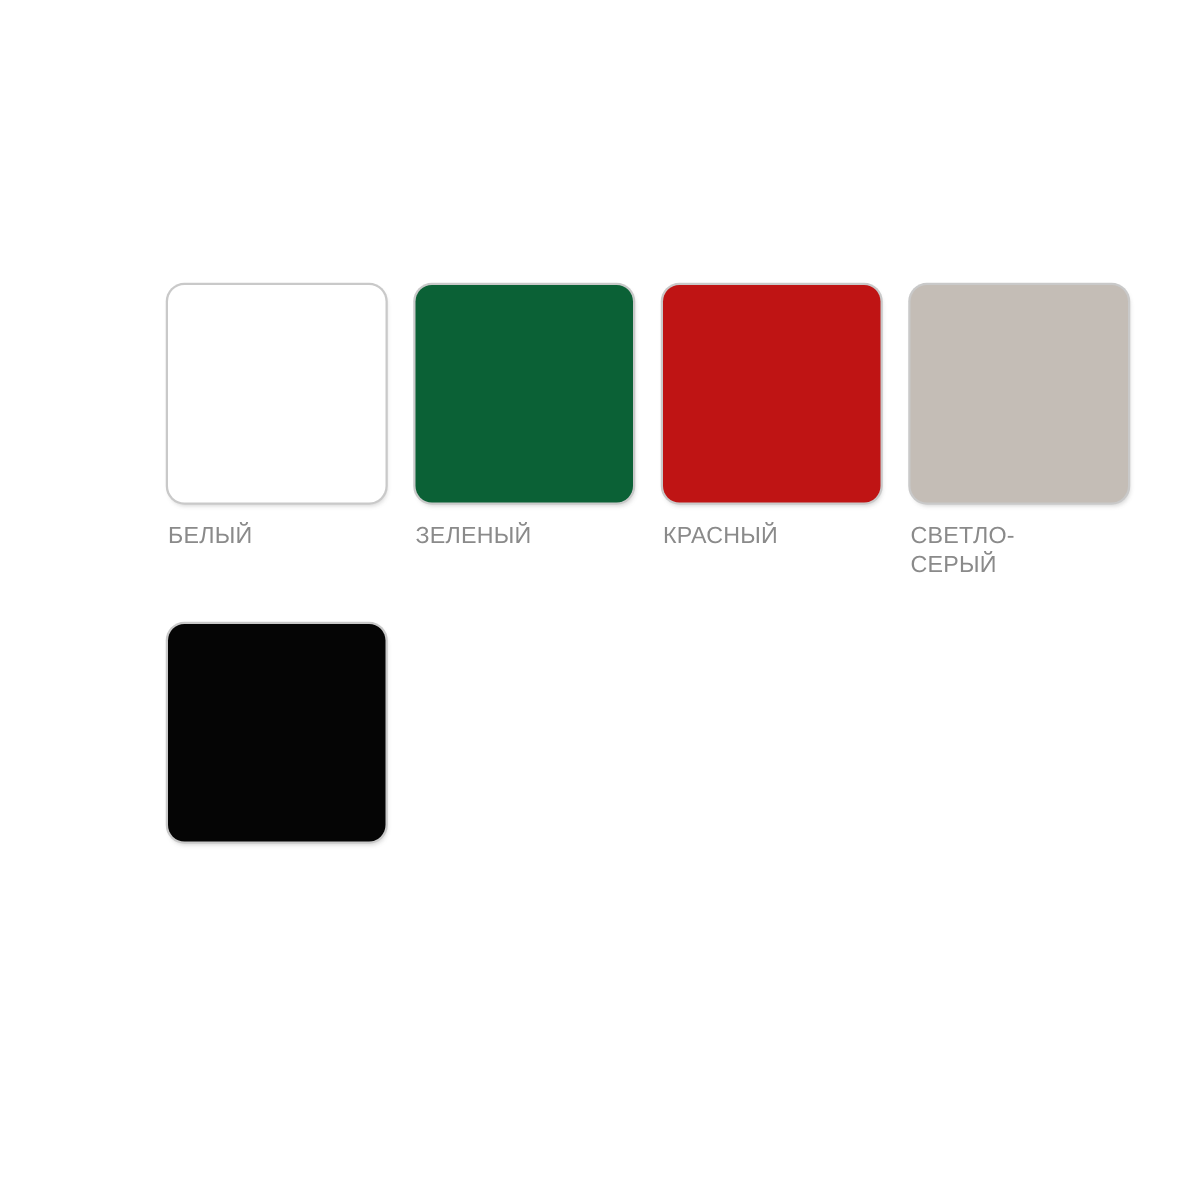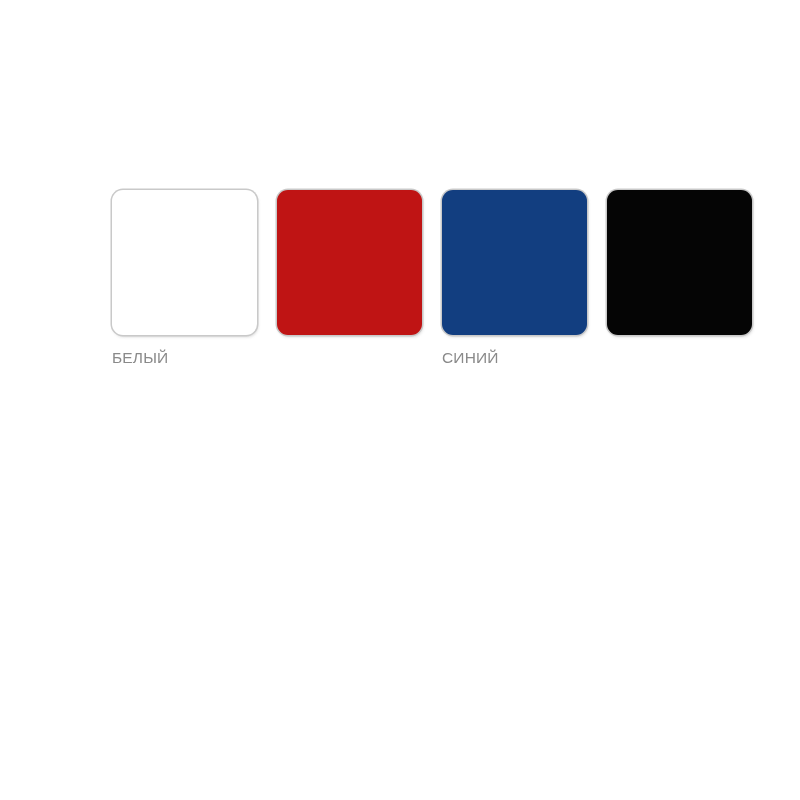--- a/index.html
+++ b/index.html
@@ -57,23 +57,29 @@
 </head>
 <body>
 
 <div class="palette-page">
   <div class="swatch-grid">
       <div class="swatch-cell">
         <div class="swatch-chip" style="background: rgb(255, 255, 255);"></div>
         <div class="swatch-label">БЕЛЫЙ</div>
       </div>
       <div class="swatch-cell">
-        <div class="swatch-chip" style="background: rgb(191, 20, 20);"></div>
+        <div class="swatch-chip" style="background: rgb(11, 97, 54);"></div>
+        <div class="swatch-label">ЗЕЛЕНЫЙ</div>
       </div>
       <div class="swatch-cell">
-        <div class="swatch-chip" style="background: rgb(18, 62, 128);"></div>
-        <div class="swatch-label">СИНИЙ</div>
+        <div class="swatch-chip" style="background: rgb(191, 20, 20);"></div>
+        <div class="swatch-label">КРАСНЫЙ</div>
+      </div>
+      <div class="swatch-cell">
+        <div class="swatch-chip" style="background: rgb(196, 189, 182);"></div>
+        <div class="swatch-label">СВЕТЛО-
+СЕРЫЙ</div>
       </div>
       <div class="swatch-cell">
         <div class="swatch-chip" style="background: rgb(5, 5, 5);"></div>
       </div>
     </div>
 </div>
 
 </body></html>

